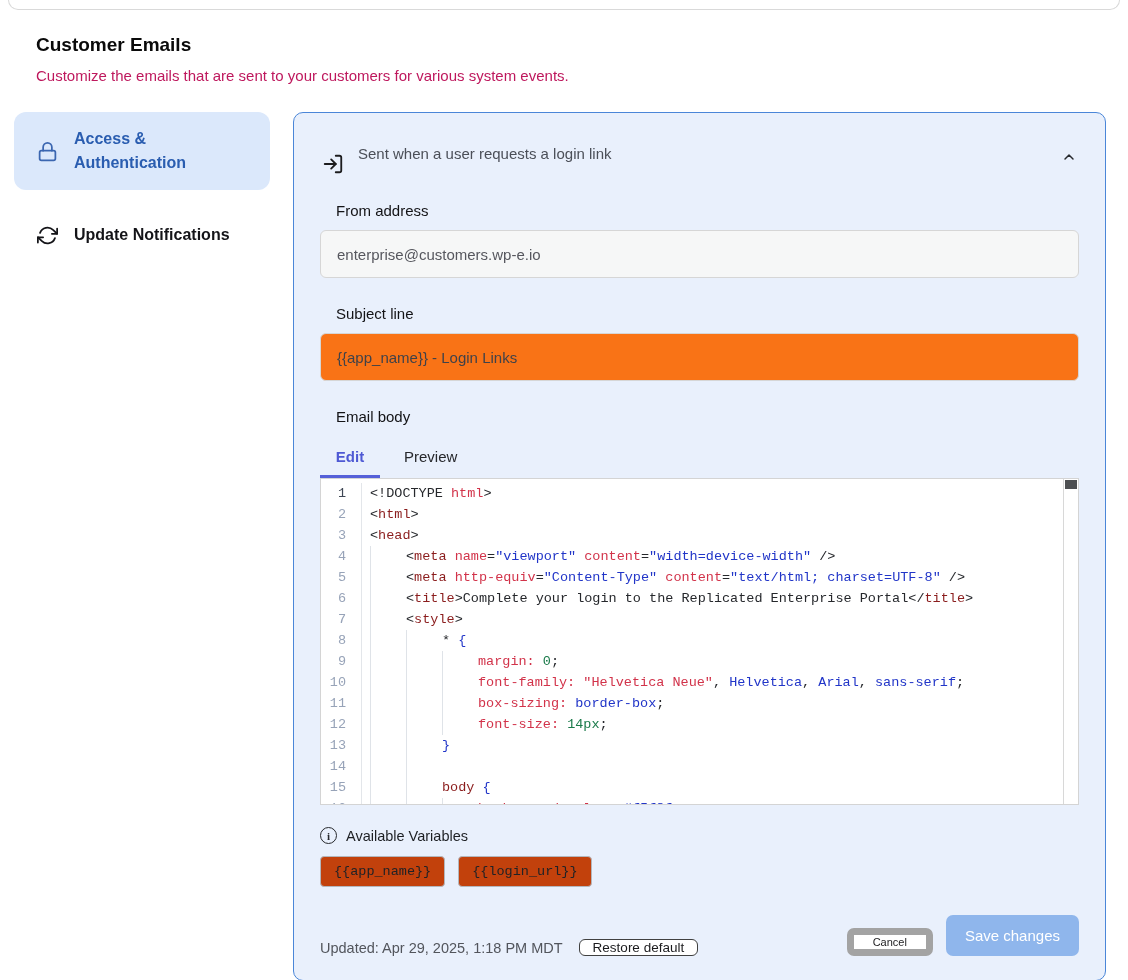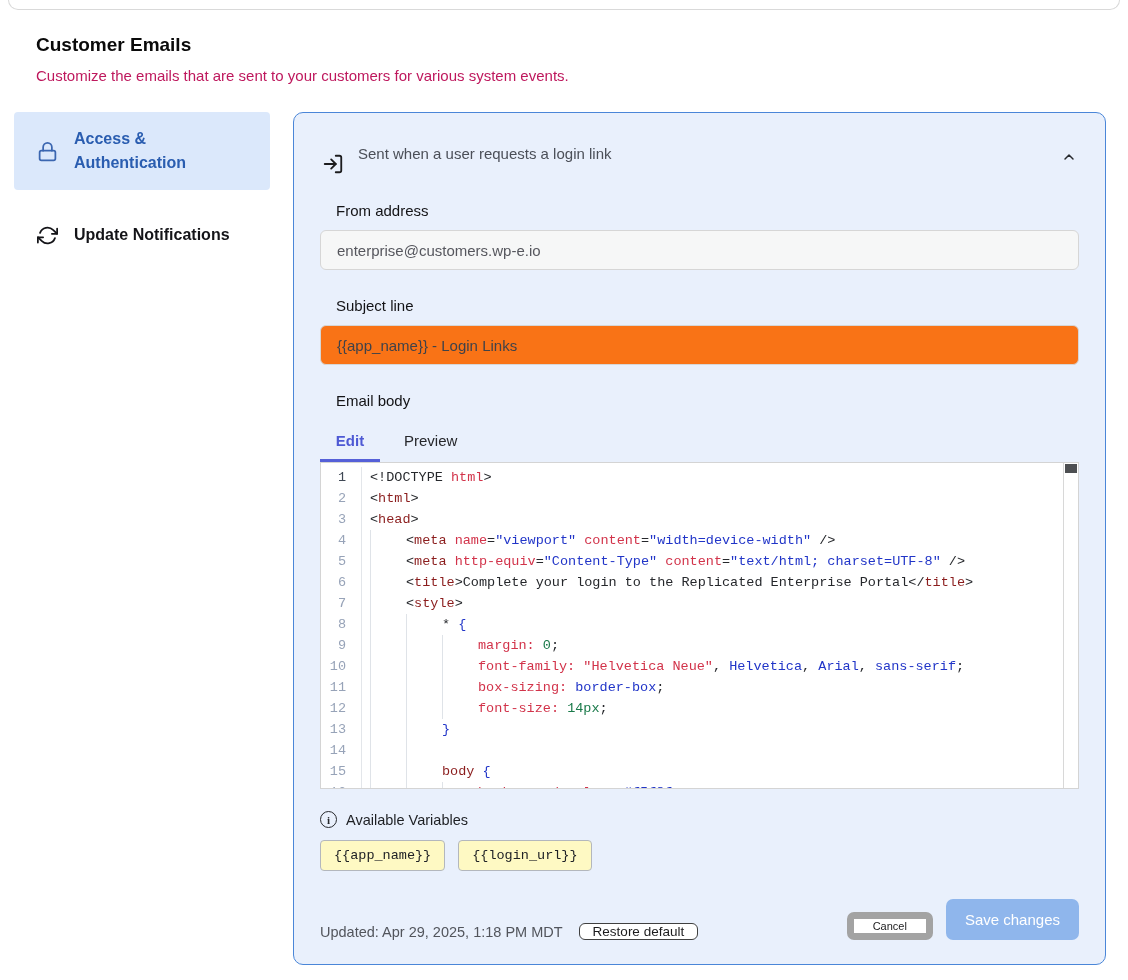--- a/index.html
+++ b/index.html
@@ -6,35 +6,35 @@
   html,body { width:1128px; height:980px; background:#ffffff; font-family:"Liberation Sans",sans-serif; overflow:hidden; }
 
   .top-edge { height:10px; margin:0 8px; border:1px solid #d9d9d9; border-top:none; border-radius:0 0 10px 10px; }
 
   .page-title { margin:24px 0 0 36px; font-size:19px; font-weight:700; color:#0a0a0a; }
   .page-subtitle { margin:11px 0 0 36px; font-size:15px; color:#be185d; }
 
   .content { display:flex; align-items:flex-start; margin-top:28px; }
 
   .sidebar { width:256px; margin-left:14px; flex:none; }
-  .side-item { display:flex; align-items:center; gap:16px; padding:15px 14px 15px 23px; border-radius:4px; font-size:16px; font-weight:600; line-height:1.5; cursor:pointer; color:#141418; }
+  .side-item { display:flex; align-items:center; gap:16px; padding:15px 14px 15px 23px; border-radius:12px; font-size:16px; font-weight:600; line-height:1.5; cursor:pointer; color:#141418; }
   .side-item.active { background:#dbe8fb; color:#2a5db0; }
   .side-item + .side-item { margin-top:18px; }
   .side-icon { flex:none; display:flex; }
 
   .panel { margin-left:23px; width:813px; background:#e9f0fc; border:1px solid #4a86d8; border-radius:10px; padding:26px 26px 24px; }
 
   .panel-head { position:relative; display:flex; align-items:flex-start; padding-right:40px; }
   .panel-head-icon { flex:none; margin:14px 14px 0 2px; display:flex; color:#1c1c1e; }
   .panel-title { font-size:17px; font-weight:700; color:#17191f; }
   .panel-subtitle { font-size:15px; color:#4b4f58; margin-top:6px; }
   .collapse-btn { position:absolute; right:2px; top:10px; background:none; border:none; cursor:pointer; display:flex; }
 
   .field-label { font-size:15px; color:#131316; margin:27px 16px 11px; }
-  .text-input { display:block; width:100%; height:40px; border:1px solid #d6d6d6; border-radius:6px; padding:17px 16px; font-size:15px; font-family:"Liberation Sans",sans-serif; outline:none; }
+  .text-input { display:block; width:100%; height:48px; border:1px solid #d6d6d6; border-radius:6px; padding:17px 16px; font-size:15px; font-family:"Liberation Sans",sans-serif; outline:none; }
   .input-disabled { background:#f6f7f7; color:#56575e; }
   .input-normal { background:#f97316; color:#404249; }
 
   .tabs { display:flex; margin-top:15px; align-items:flex-end; }
   .tab { background:none; border:none; cursor:pointer; font-family:"Liberation Sans",sans-serif; font-size:15px; padding:8px 0 13px; color:#26272b; }
   .tab.active { width:60px; text-align:center; font-weight:700; color:#4e59d4; border-bottom:3px solid #5560d8; padding-bottom:10px; }
   .tab.plain { margin-left:24px; }
 
   .editor { position:relative; background:#ffffff; border:1px solid #d4d4d4; height:327px; overflow:hidden; padding-top:4px; cursor:text; }
   .cm-row { display:flex; height:21px; line-height:21px; font-family:"Liberation Mono","DejaVu Sans Mono",monospace; font-size:13.5px; white-space:pre; }
@@ -47,21 +47,21 @@
   .tk-a { color:#d2334a; }
   .tk-s { color:#2135c8; }
   .tk-n { color:#1a7a4a; }
   .tk-b { color:#2135c8; }
   .cm-scrollbar { position:absolute; top:0; right:0; bottom:0; width:15px; background:#ffffff; border-left:1px solid #d8d8d8; }
   .cm-thumb { position:absolute; top:1px; left:1px; right:1px; height:9px; background:#4d4f52; cursor:pointer; }
 
   .vars-row { display:flex; align-items:center; gap:9px; margin-top:22px; font-size:14.5px; color:#1d1f23; }
   .info-icon { flex:none; width:17px; height:17px; border:1.5px solid #26282c; border-radius:50%; display:flex; align-items:center; justify-content:center; font-size:11px; font-weight:700; font-family:"Liberation Serif",serif; color:#26282c; }
   .chips { display:flex; gap:13px; margin-top:12px; }
-  .chip { background:#fef9c3; border:1px solid #b3b7bd; border-radius:4px; padding:7px 13px; font-family:"Liberation Mono","DejaVu Sans Mono",monospace; font-size:13.5px; color:#202226; cursor:pointer; }
+  .chip { background:#c2410c; border:1px solid #b3b7bd; border-radius:4px; padding:7px 13px; font-family:"Liberation Mono","DejaVu Sans Mono",monospace; font-size:13.5px; color:#202226; cursor:pointer; }
 
   .panel-footer { display:flex; align-items:flex-end; margin-top:28px; }
   .updated-text { font-size:14.5px; color:#52555c; }
   button { font-family:"Liberation Sans",sans-serif; }
   .btn-restore { margin-left:16px; padding:0 13px; font-size:13.5px; background:#ffffff; border:1px solid #404040; border-radius:6px; color:#1c1c1e; cursor:pointer; }
   .footer-spacer { flex:1; }
   .btn-cancel { padding:1px 19px; font-size:11px; background:#ffffff; border:7px solid #a3a3a3; border-radius:7px; color:#1c1c1e; cursor:pointer; }
   .btn-save { margin-left:13px; padding:12px 19px; font-size:15px; background:#8fb6ec; border:none; border-radius:7px; color:#ffffff; cursor:default; }
 </style>
 </head>

